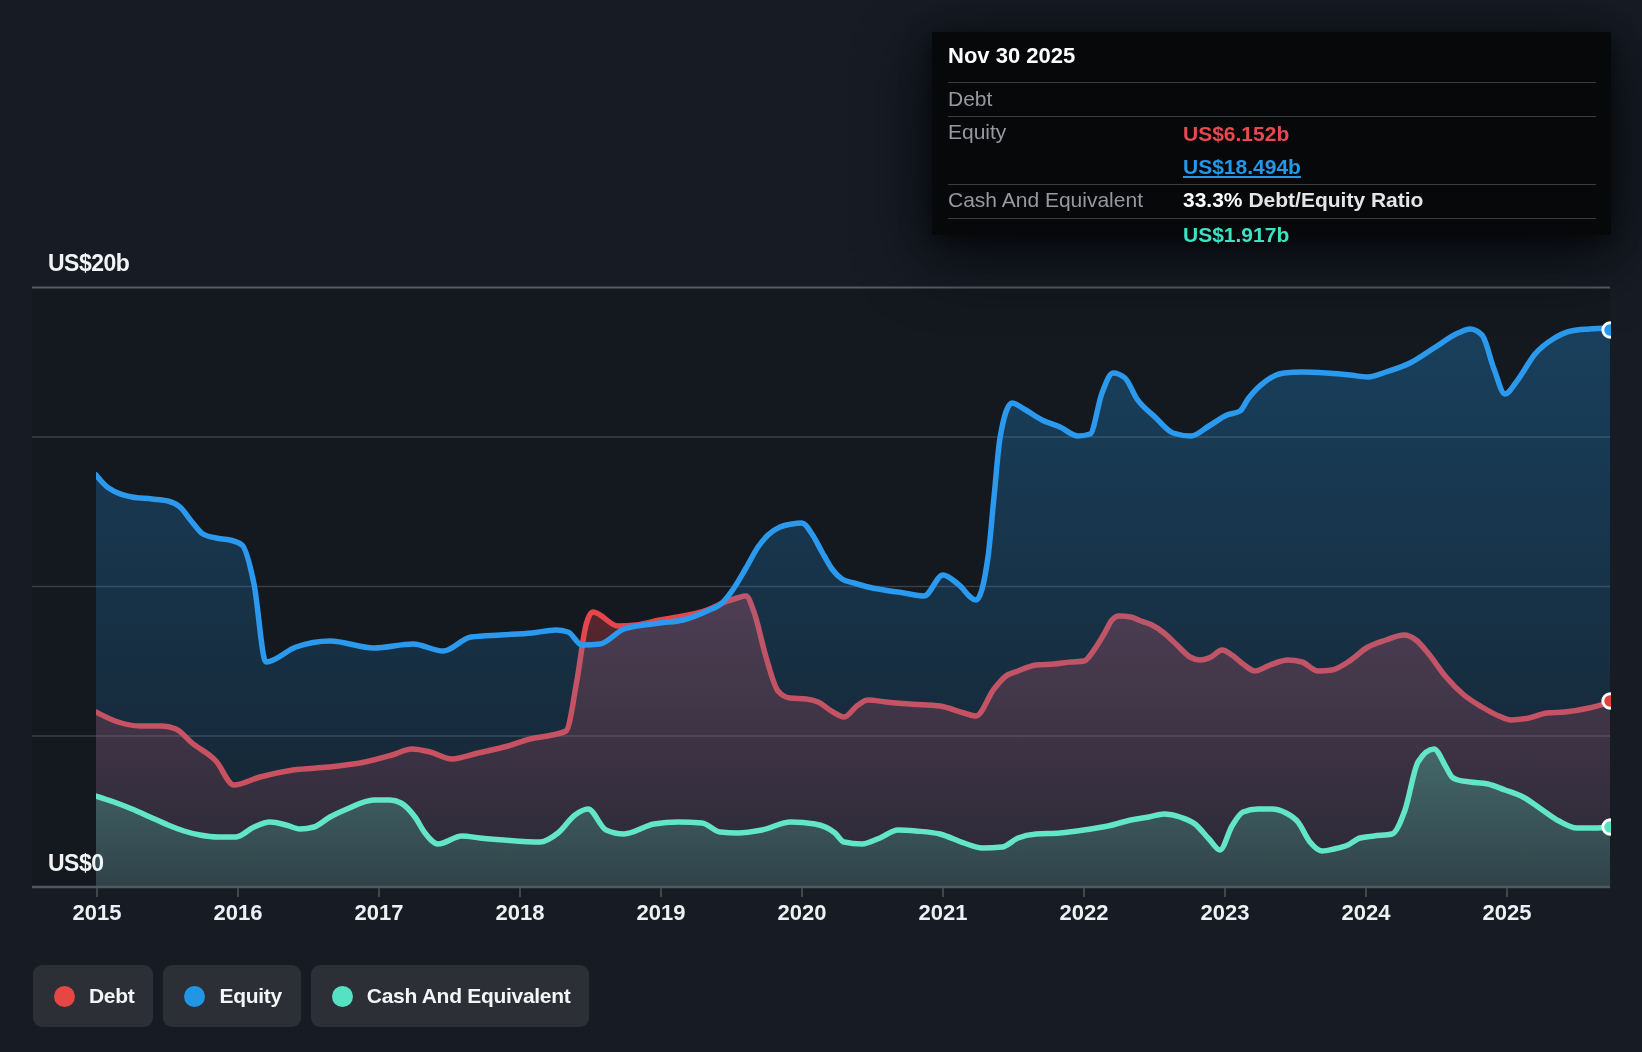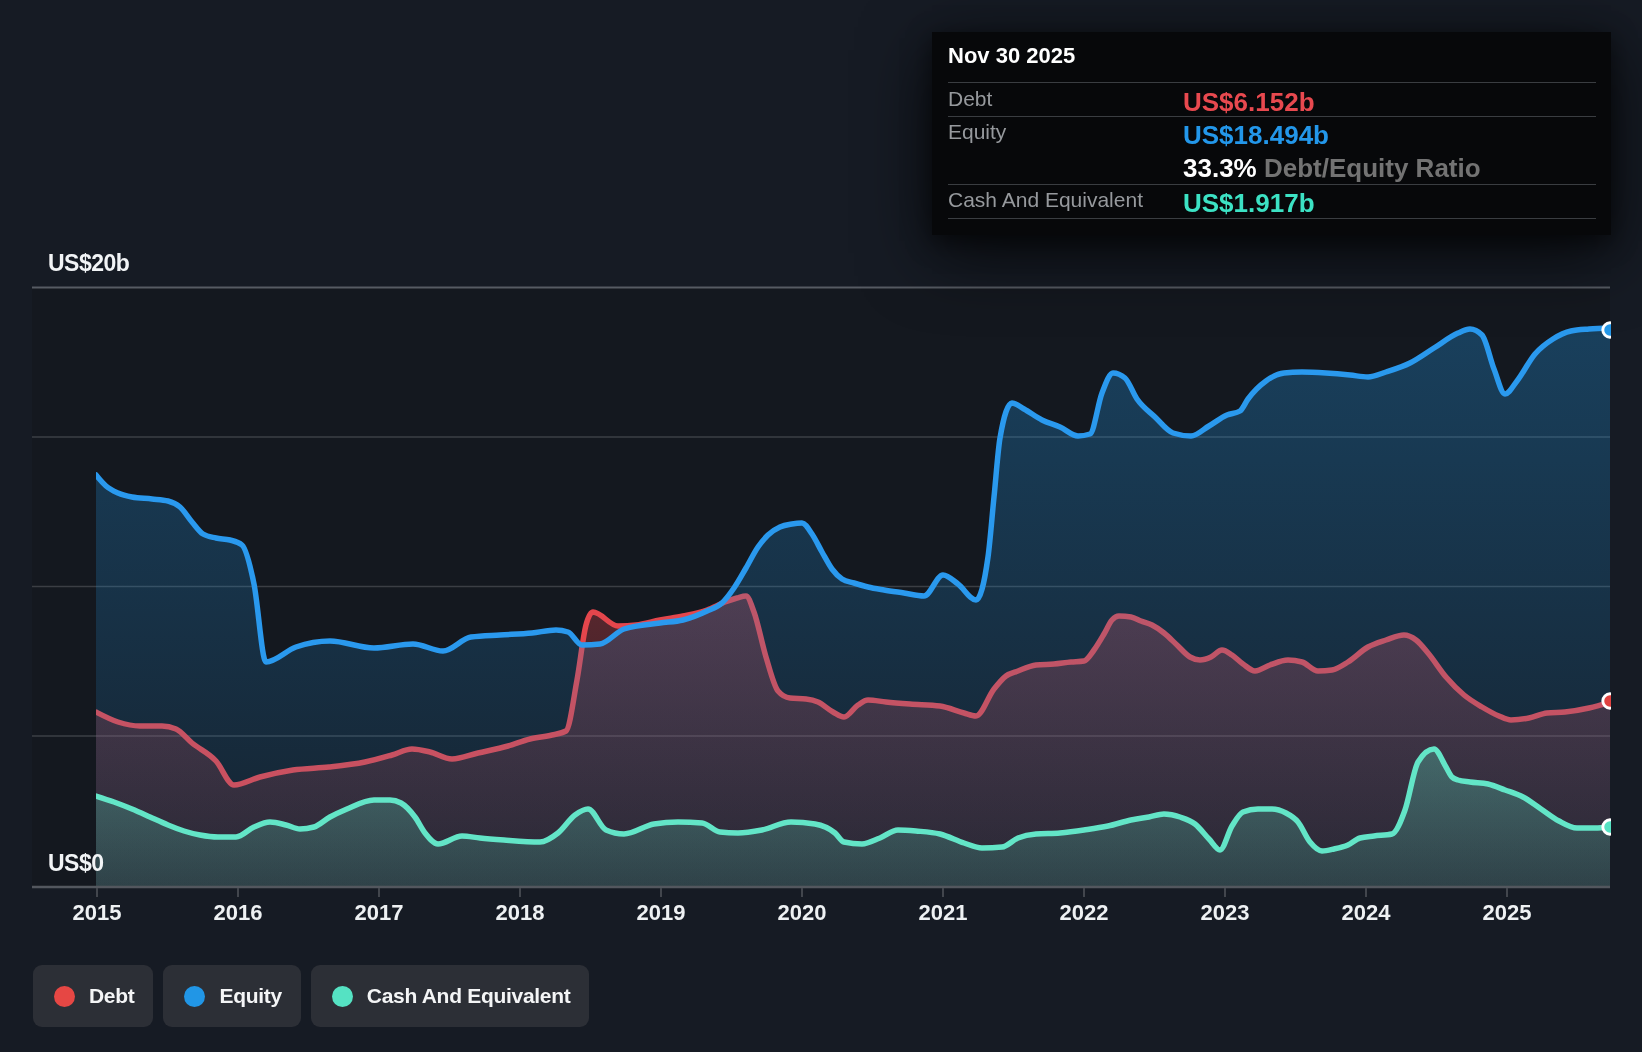--- a/index.html
+++ b/index.html
@@ -4,21 +4,21 @@
 <style>
   html,body{margin:0;padding:0;background:#161b24;}
   .wrap{position:relative;width:1642px;height:1052px;background:#161b24;overflow:hidden;
         font-family:"Liberation Sans", sans-serif;}
   .axlbl{font:bold 22px "Liberation Sans",sans-serif;fill:#eef1f3;}
   .ylbl{font:bold 23px "Liberation Sans",sans-serif;fill:#f2f4f6;letter-spacing:-0.5px;}
   .tooltip{position:absolute;left:932px;top:32px;width:679px;height:203px;background:#07080a;
     box-shadow:0 18px 70px rgba(0,0,0,0.72), 0 6px 22px rgba(0,0,0,0.5);box-sizing:border-box;}
   .trow{position:absolute;left:16px;right:15px;border-bottom:1px solid #3a3d41;}
   .tooltip .lab{position:absolute;left:16px;font-size:21px;color:#96999d;}
-  .tooltip .val{position:absolute;left:251px;font-size:26px;font-weight:bold;}
+  .tooltip .val{position:absolute;left:251px;font-size:21px;font-weight:bold;margin-top:35px;}
   .legend{position:absolute;left:33px;top:965px;display:flex;gap:10px;}
   .lbtn{display:flex;align-items:center;height:62px;background:#2c2f36;border-radius:9px;
      padding:0 19px 0 21px;font-size:21px;font-weight:bold;color:#f4f5f6;letter-spacing:-0.3px;}
   .ldot{width:21px;height:21px;border-radius:50%;margin-right:14px;flex:0 0 auto;}
 </style>
 </head>
 <body>
 <div class="wrap">
 <svg width="1642" height="1052" viewBox="0 0 1642 1052" style="position:absolute;left:0;top:0;">
   <defs>
@@ -92,22 +92,22 @@
       <text x="1507.0" y="920" text-anchor="middle" class="axlbl">2025</text>
 </svg>
 
 <div class="tooltip">
   <div style="position:absolute;left:16px;top:11px;font-size:22px;font-weight:bold;color:#ffffff;">Nov 30 2025</div>
   <div class="trow" style="top:50px;"></div>
   <div class="lab" style="top:55px;">Debt</div>
   <div class="val" style="top:55px;color:#e8494f;">US$6.152b</div>
   <div class="trow" style="top:83.5px;"></div>
   <div class="lab" style="top:88px;">Equity</div>
-  <div class="val" style="top:88px;color:#2397ea;">US$18.494b</div>
-  <div class="val" style="top:121px;color:#ffffff;">33.3% <span style="color:#737373;">Debt/Equity Ratio</span></div>
+  <div class="val" style="top:88px;color:#2397ea;text-decoration:underline;">US$18.494b</div>
+  <div class="val" style="top:121px;color:#ffffff;">33.3% <span style="color:#e5e5e5;">Debt/Equity Ratio</span></div>
   <div class="trow" style="top:151.5px;"></div>
   <div class="lab" style="top:156px;">Cash And Equivalent</div>
   <div class="val" style="top:156px;color:#3ce2c4;">US$1.917b</div>
   <div class="trow" style="top:186px;"></div>
 </div>
 
 <div class="legend">
   <div class="lbtn"><span class="ldot" style="background:#e64744;"></span>Debt</div>
   <div class="lbtn"><span class="ldot" style="background:#2196e6;"></span>Equity</div>
   <div class="lbtn"><span class="ldot" style="background:#55e2c3;"></span>Cash And Equivalent</div>

